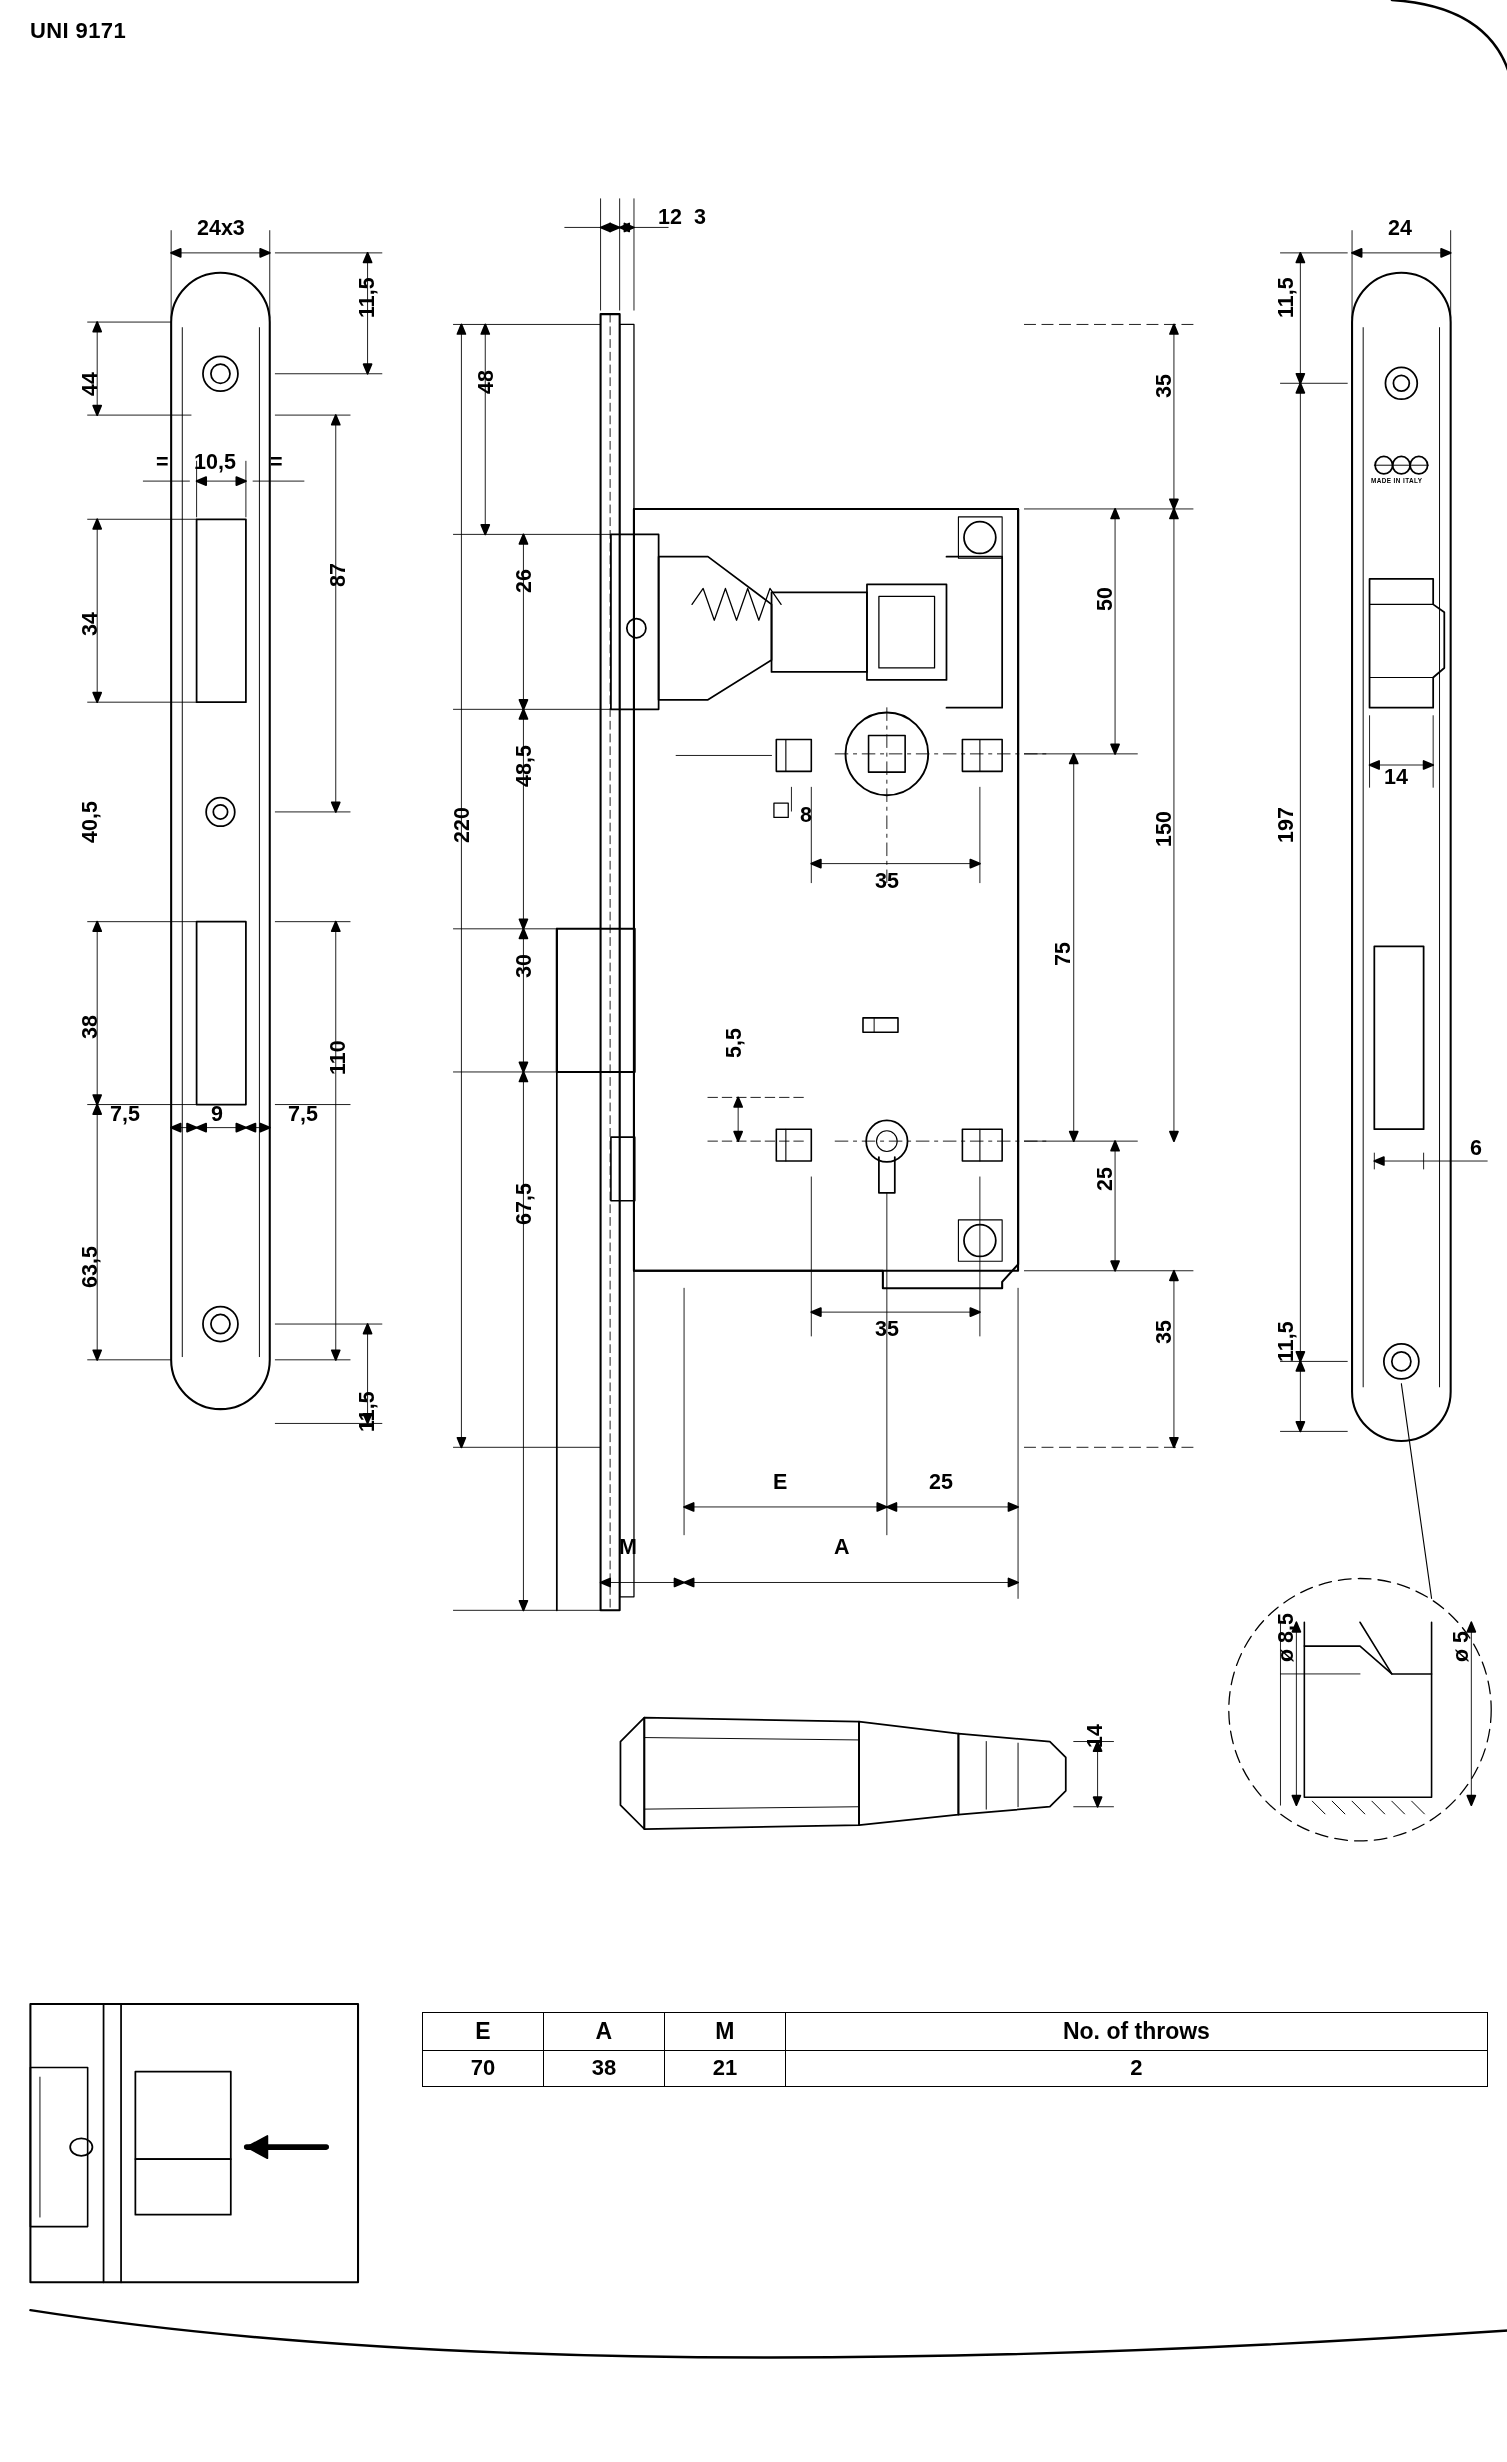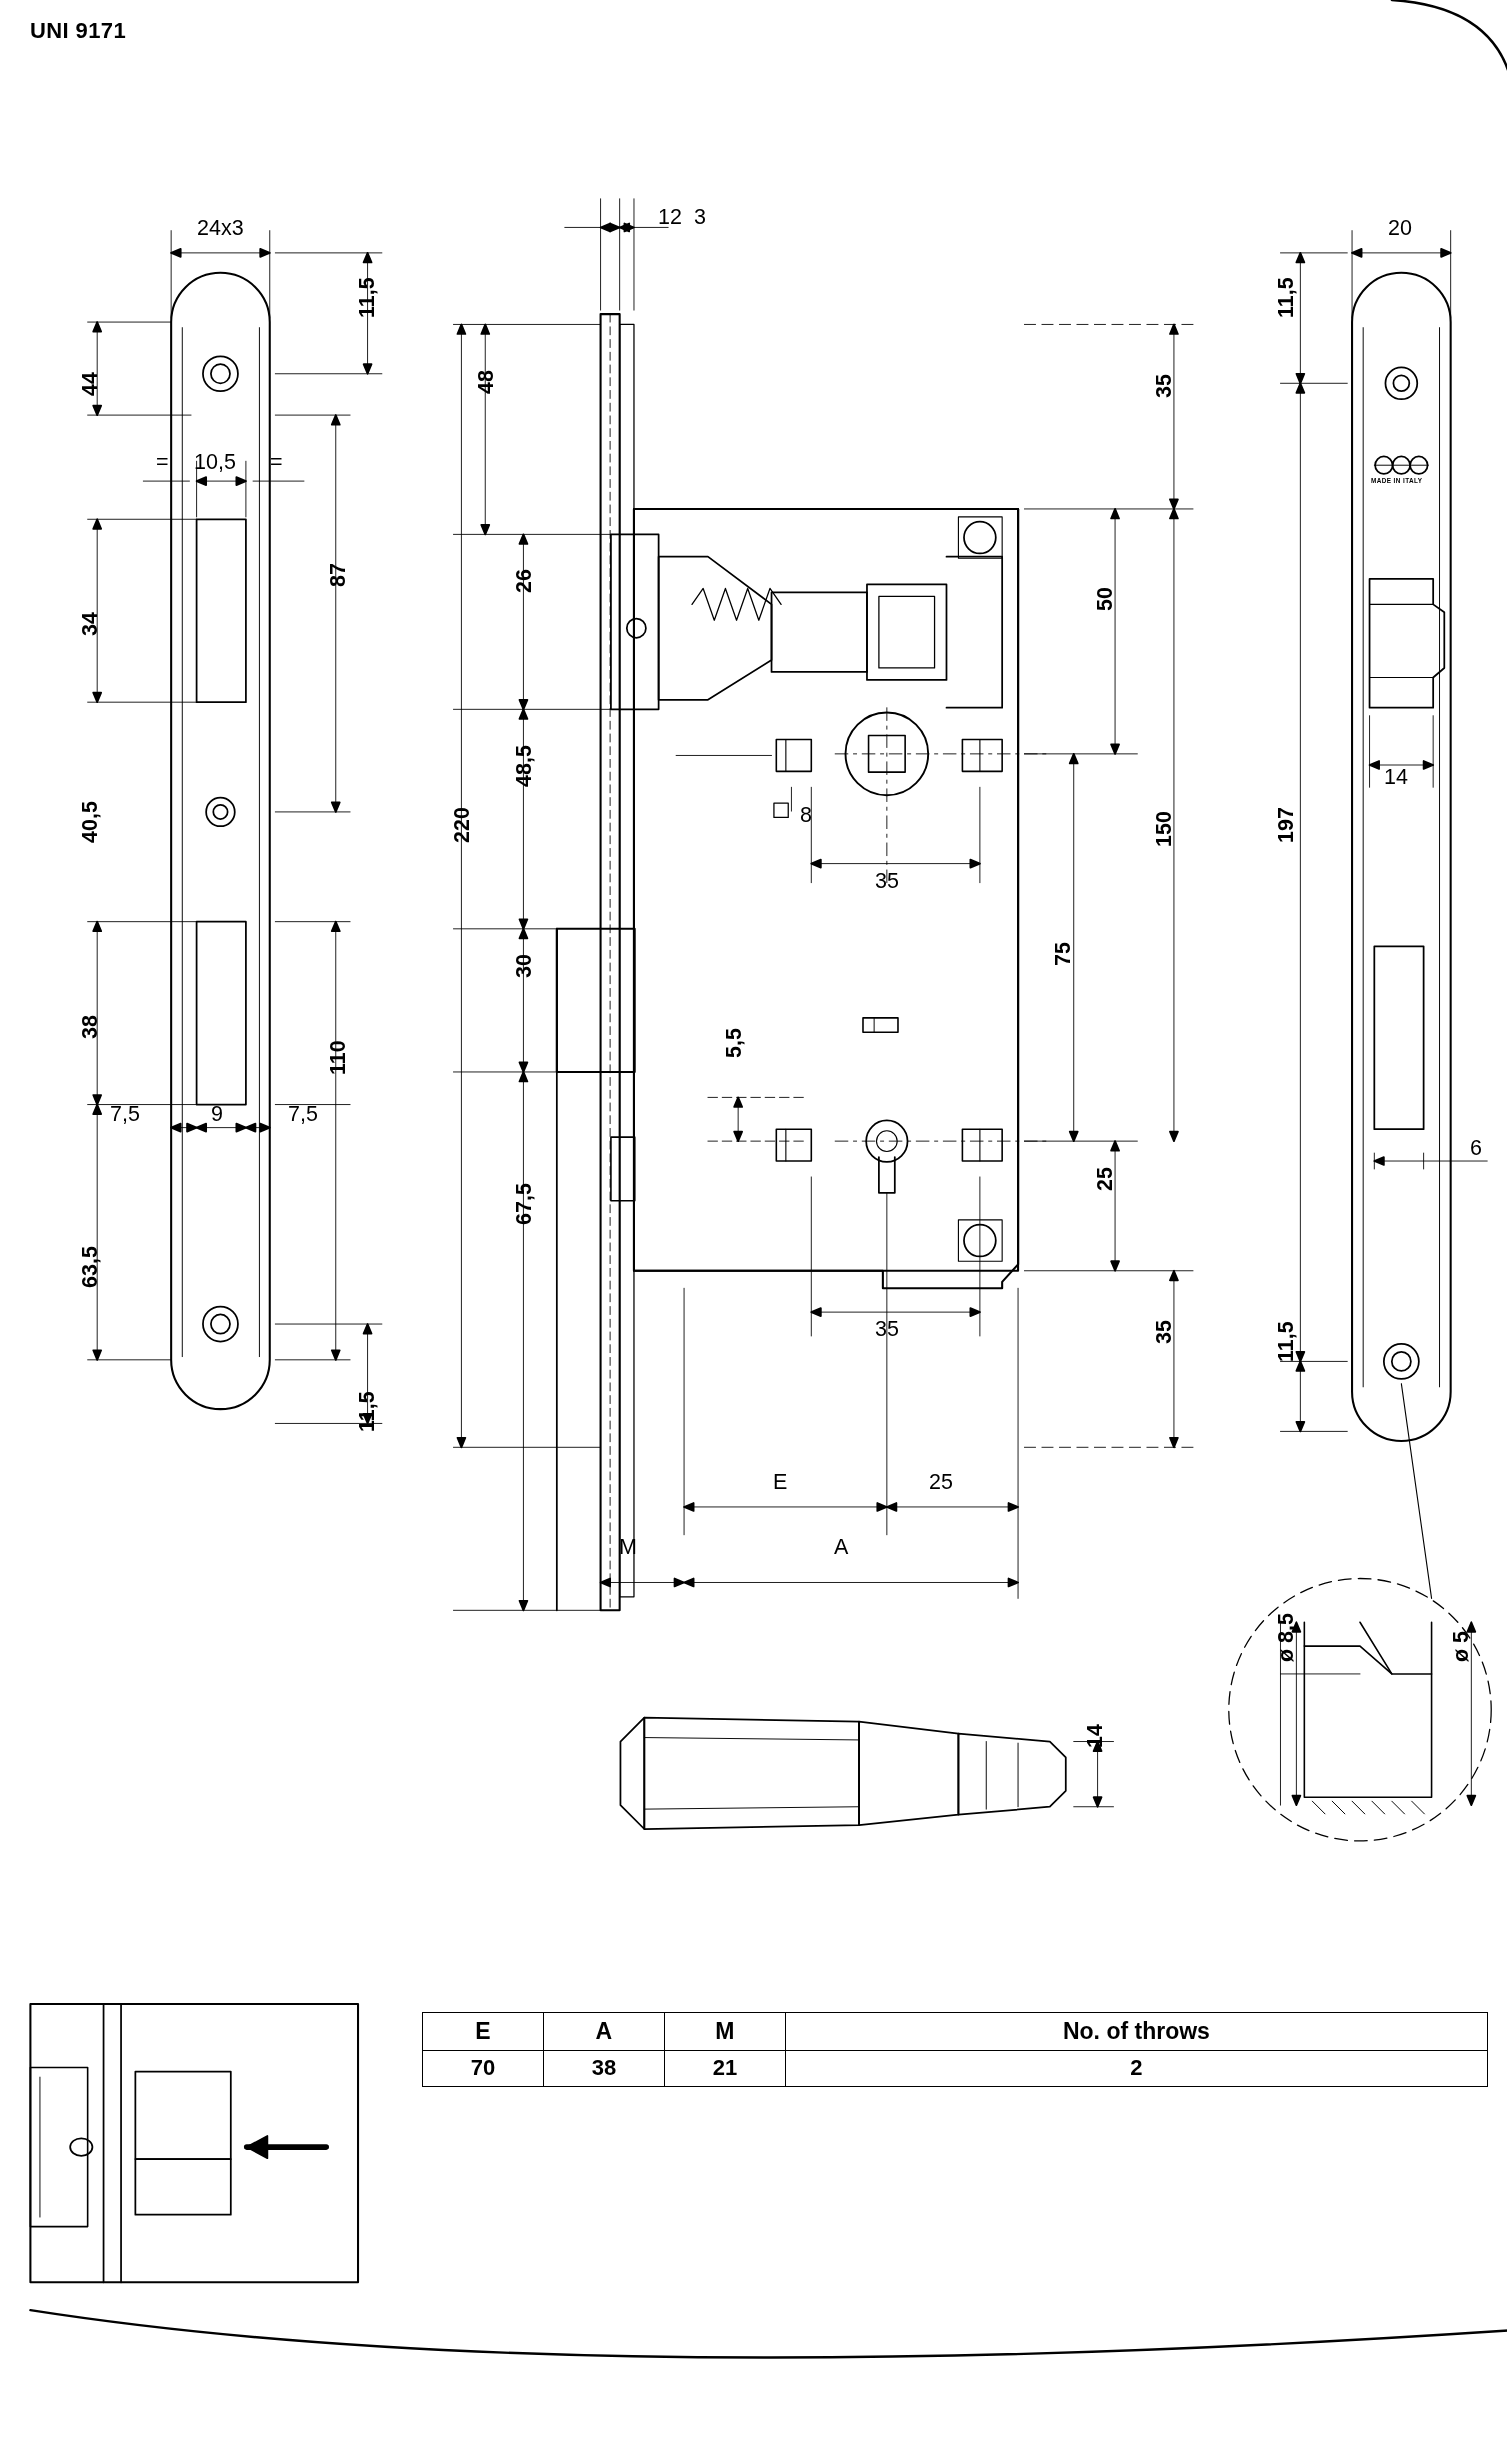--- a/index.html
+++ b/index.html
@@ -1,20 +1,20 @@
 <!DOCTYPE html>
 <html style="font-size:12.7px"><head>
 <meta charset="utf-8">
 <style>
   html,body{margin:0;padding:0;background:#ffffff;}
   body{width:1508px;height:2462px;position:relative;font-family:"Liberation Sans",sans-serif;color:#000;overflow:hidden;}
   .root{position:absolute;left:8px;top:0;width:1508px;height:2462px;}
   .title{position:absolute;left:22px;top:17.5px;font-size:22px;font-weight:bold;letter-spacing:0.4px;}
   svg{position:absolute;left:0;top:0;width:1508px;height:2462px;}
-  .lbl{position:absolute;font-size:21.5px;font-weight:normal;white-space:nowrap;}
+  .lbl{position:absolute;font-size:21.5px;font-weight:bold;white-space:nowrap;}
   .lblv{position:absolute;font-size:21.5px;font-weight:bold;white-space:nowrap;transform-origin:left top;transform:rotate(-90deg);}
   .tbl{position:absolute;left:414px;top:2012px;width:1066px;height:207px;}
   .tbl table{border-collapse:collapse;width:100%;font-size:22px;font-weight:bold;}
   .tbl th,.tbl td{border:1.6px solid #000;text-align:center;padding:4.8px 0;}
   .tbl th{font-size:23px;}
   .miit{position:absolute;font-size:6.4px;font-weight:bold;letter-spacing:0.4px;}
 </style>
 </head>
 <body>
 
@@ -346,21 +346,21 @@
   <div class="lblv" style="left:1085px;top:611px;">50</div>
   <div class="lblv" style="left:1144px;top:847px;">150</div>
   <div class="lblv" style="left:1043px;top:966px;">75</div>
   <div class="lblv" style="left:1085px;top:1191px;">25</div>
   <div class="lblv" style="left:1144px;top:1344px;">35</div>
   <div class="lbl" style="left:765px;top:1470px;">E</div>
   <div class="lbl" style="left:921px;top:1470px;">25</div>
   <div class="lbl" style="left:611px;top:1535px;">M</div>
   <div class="lbl" style="left:826px;top:1535px;">A</div>
 
-  <div class="lbl" style="left:1380px;top:216px;">20</div>
+  <div class="lbl" style="left:1380px;top:216px;">24</div>
   <div class="lblv" style="left:1266px;top:318px;">11,5</div>
   <div class="lbl" style="left:1376px;top:765px;">14</div>
   <div class="lblv" style="left:1266px;top:843px;">197</div>
   <div class="lbl" style="left:1462px;top:1136px;">6</div>
   <div class="lblv" style="left:1266px;top:1362px;">11,5</div>
   <div class="miit" style="left:1363px;top:477px;">MADE IN ITALY</div>
 
   <div class="lblv" style="left:1075px;top:1748px;">14</div>
   <div class="lblv" style="left:1266px;top:1662px;">ø 8,5</div>
   <div class="lblv" style="left:1441px;top:1662px;">ø 5</div>

